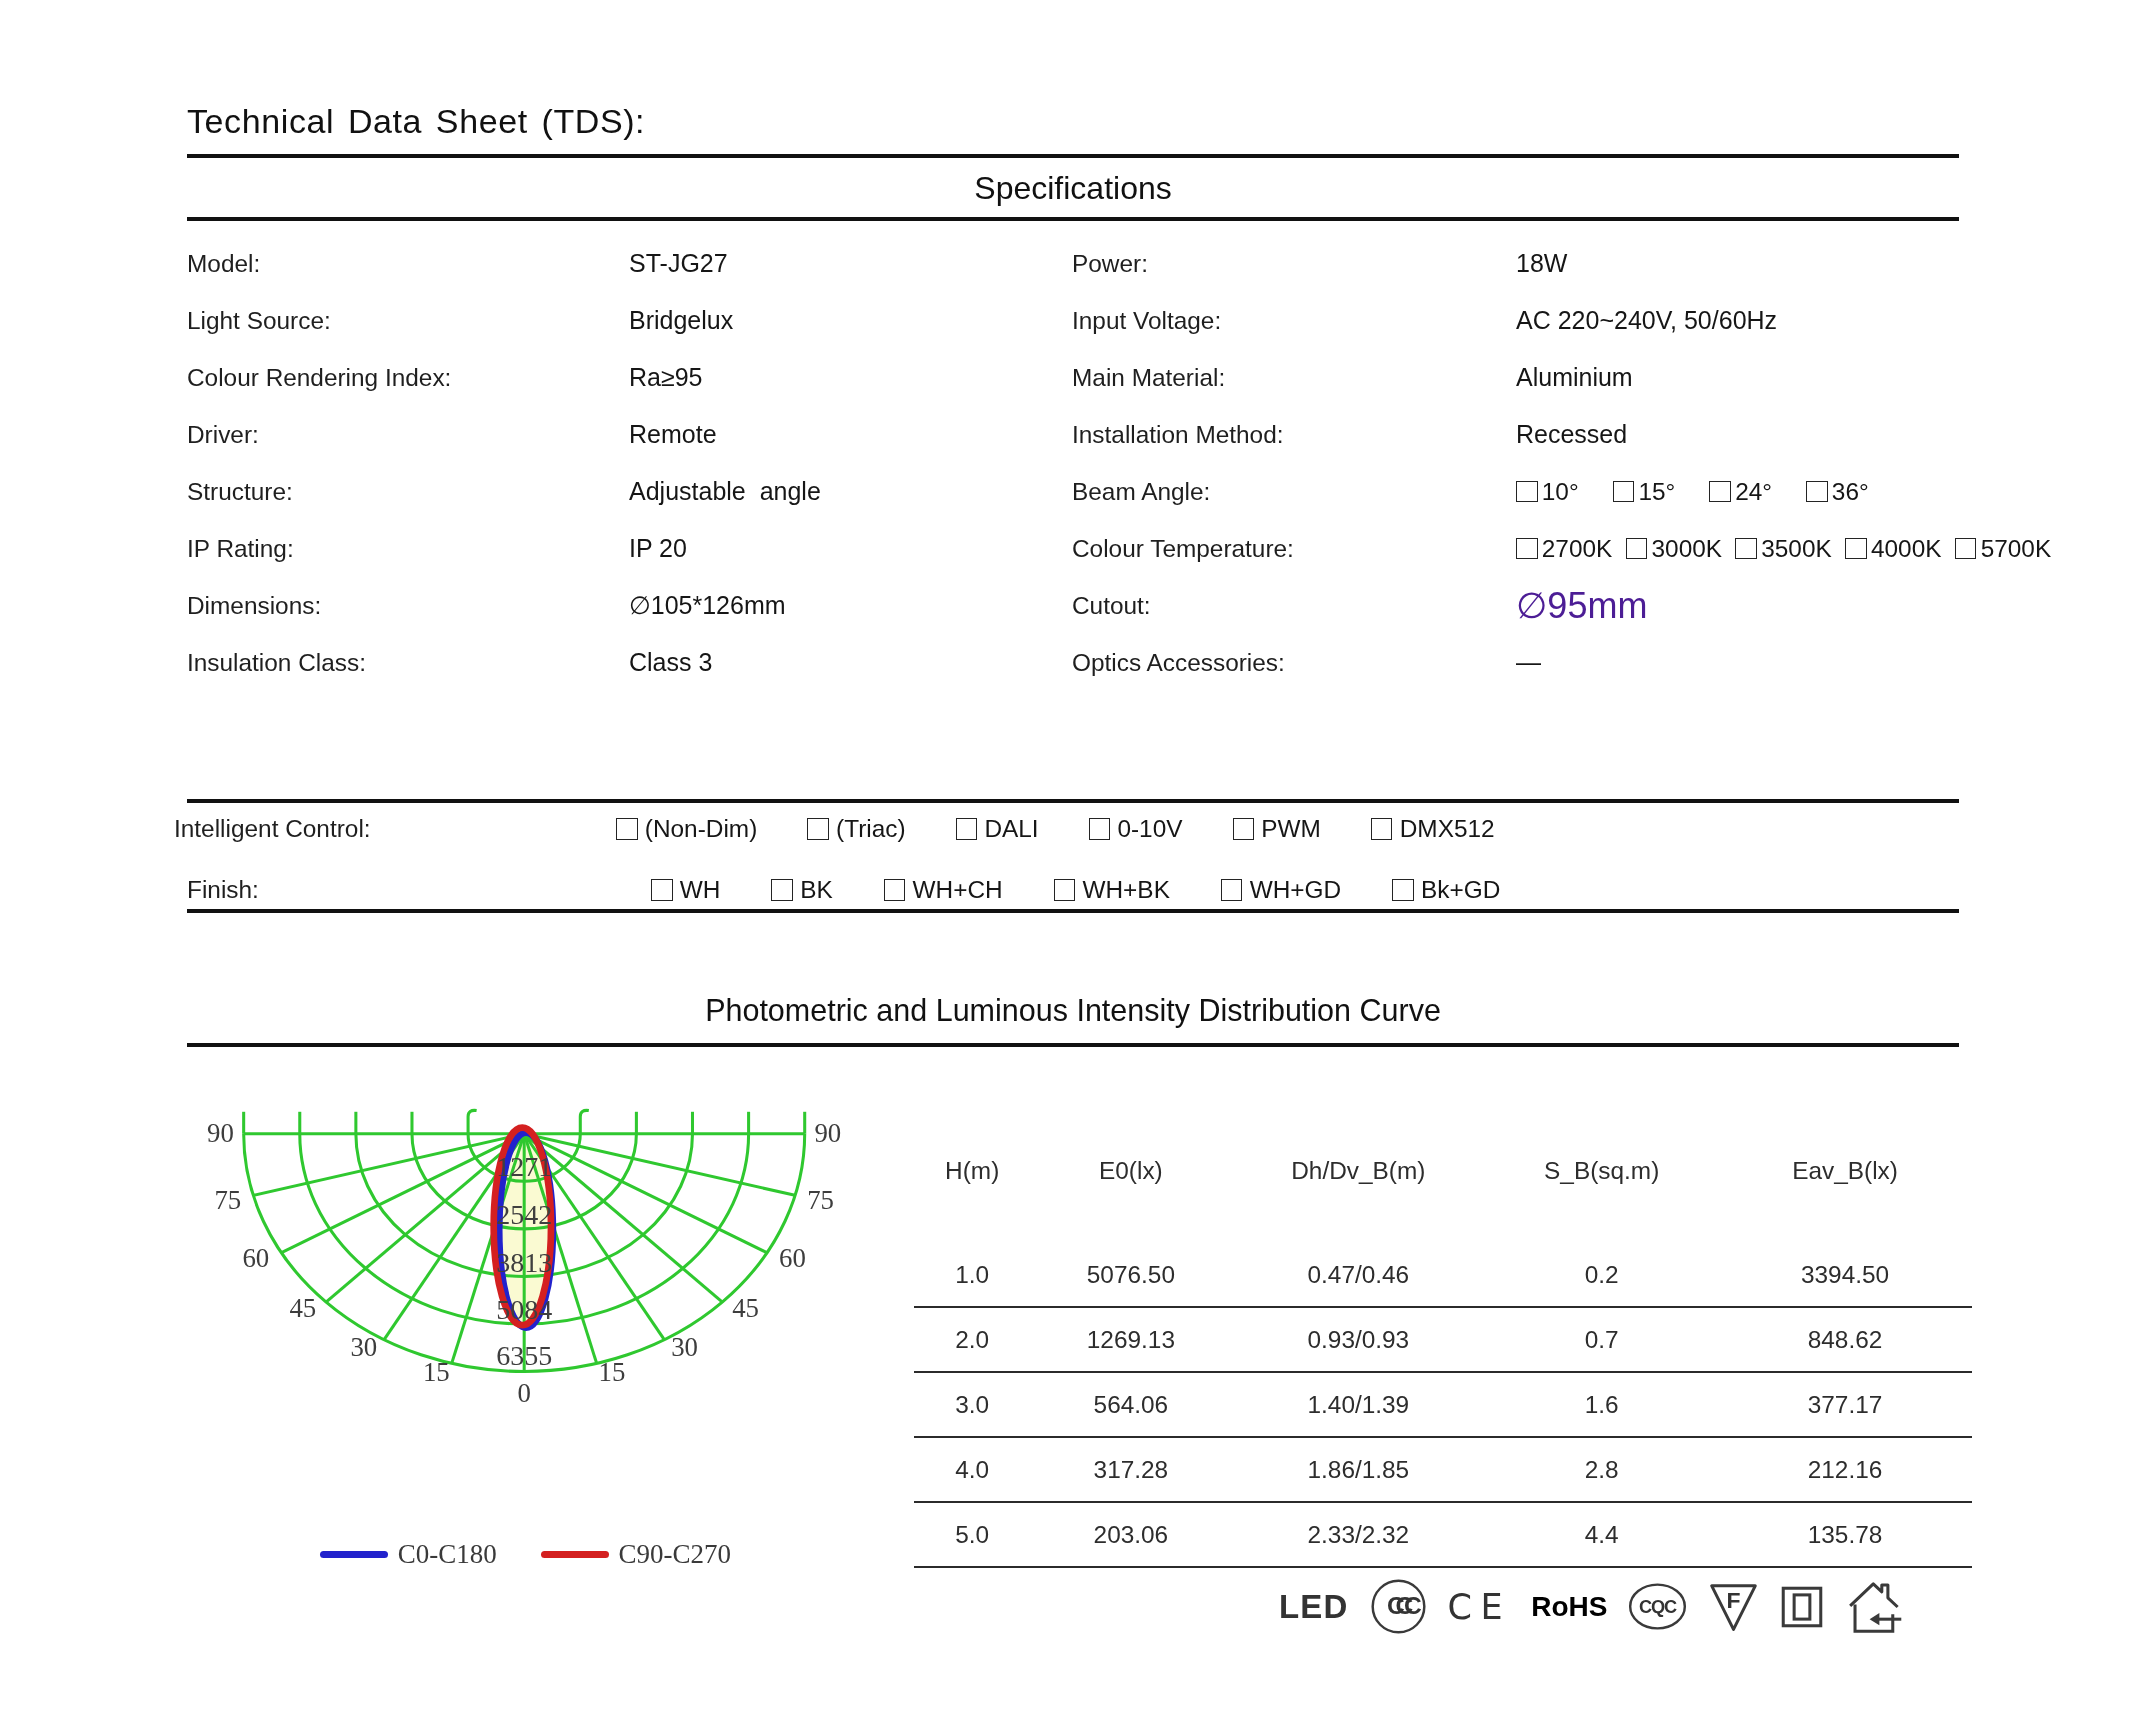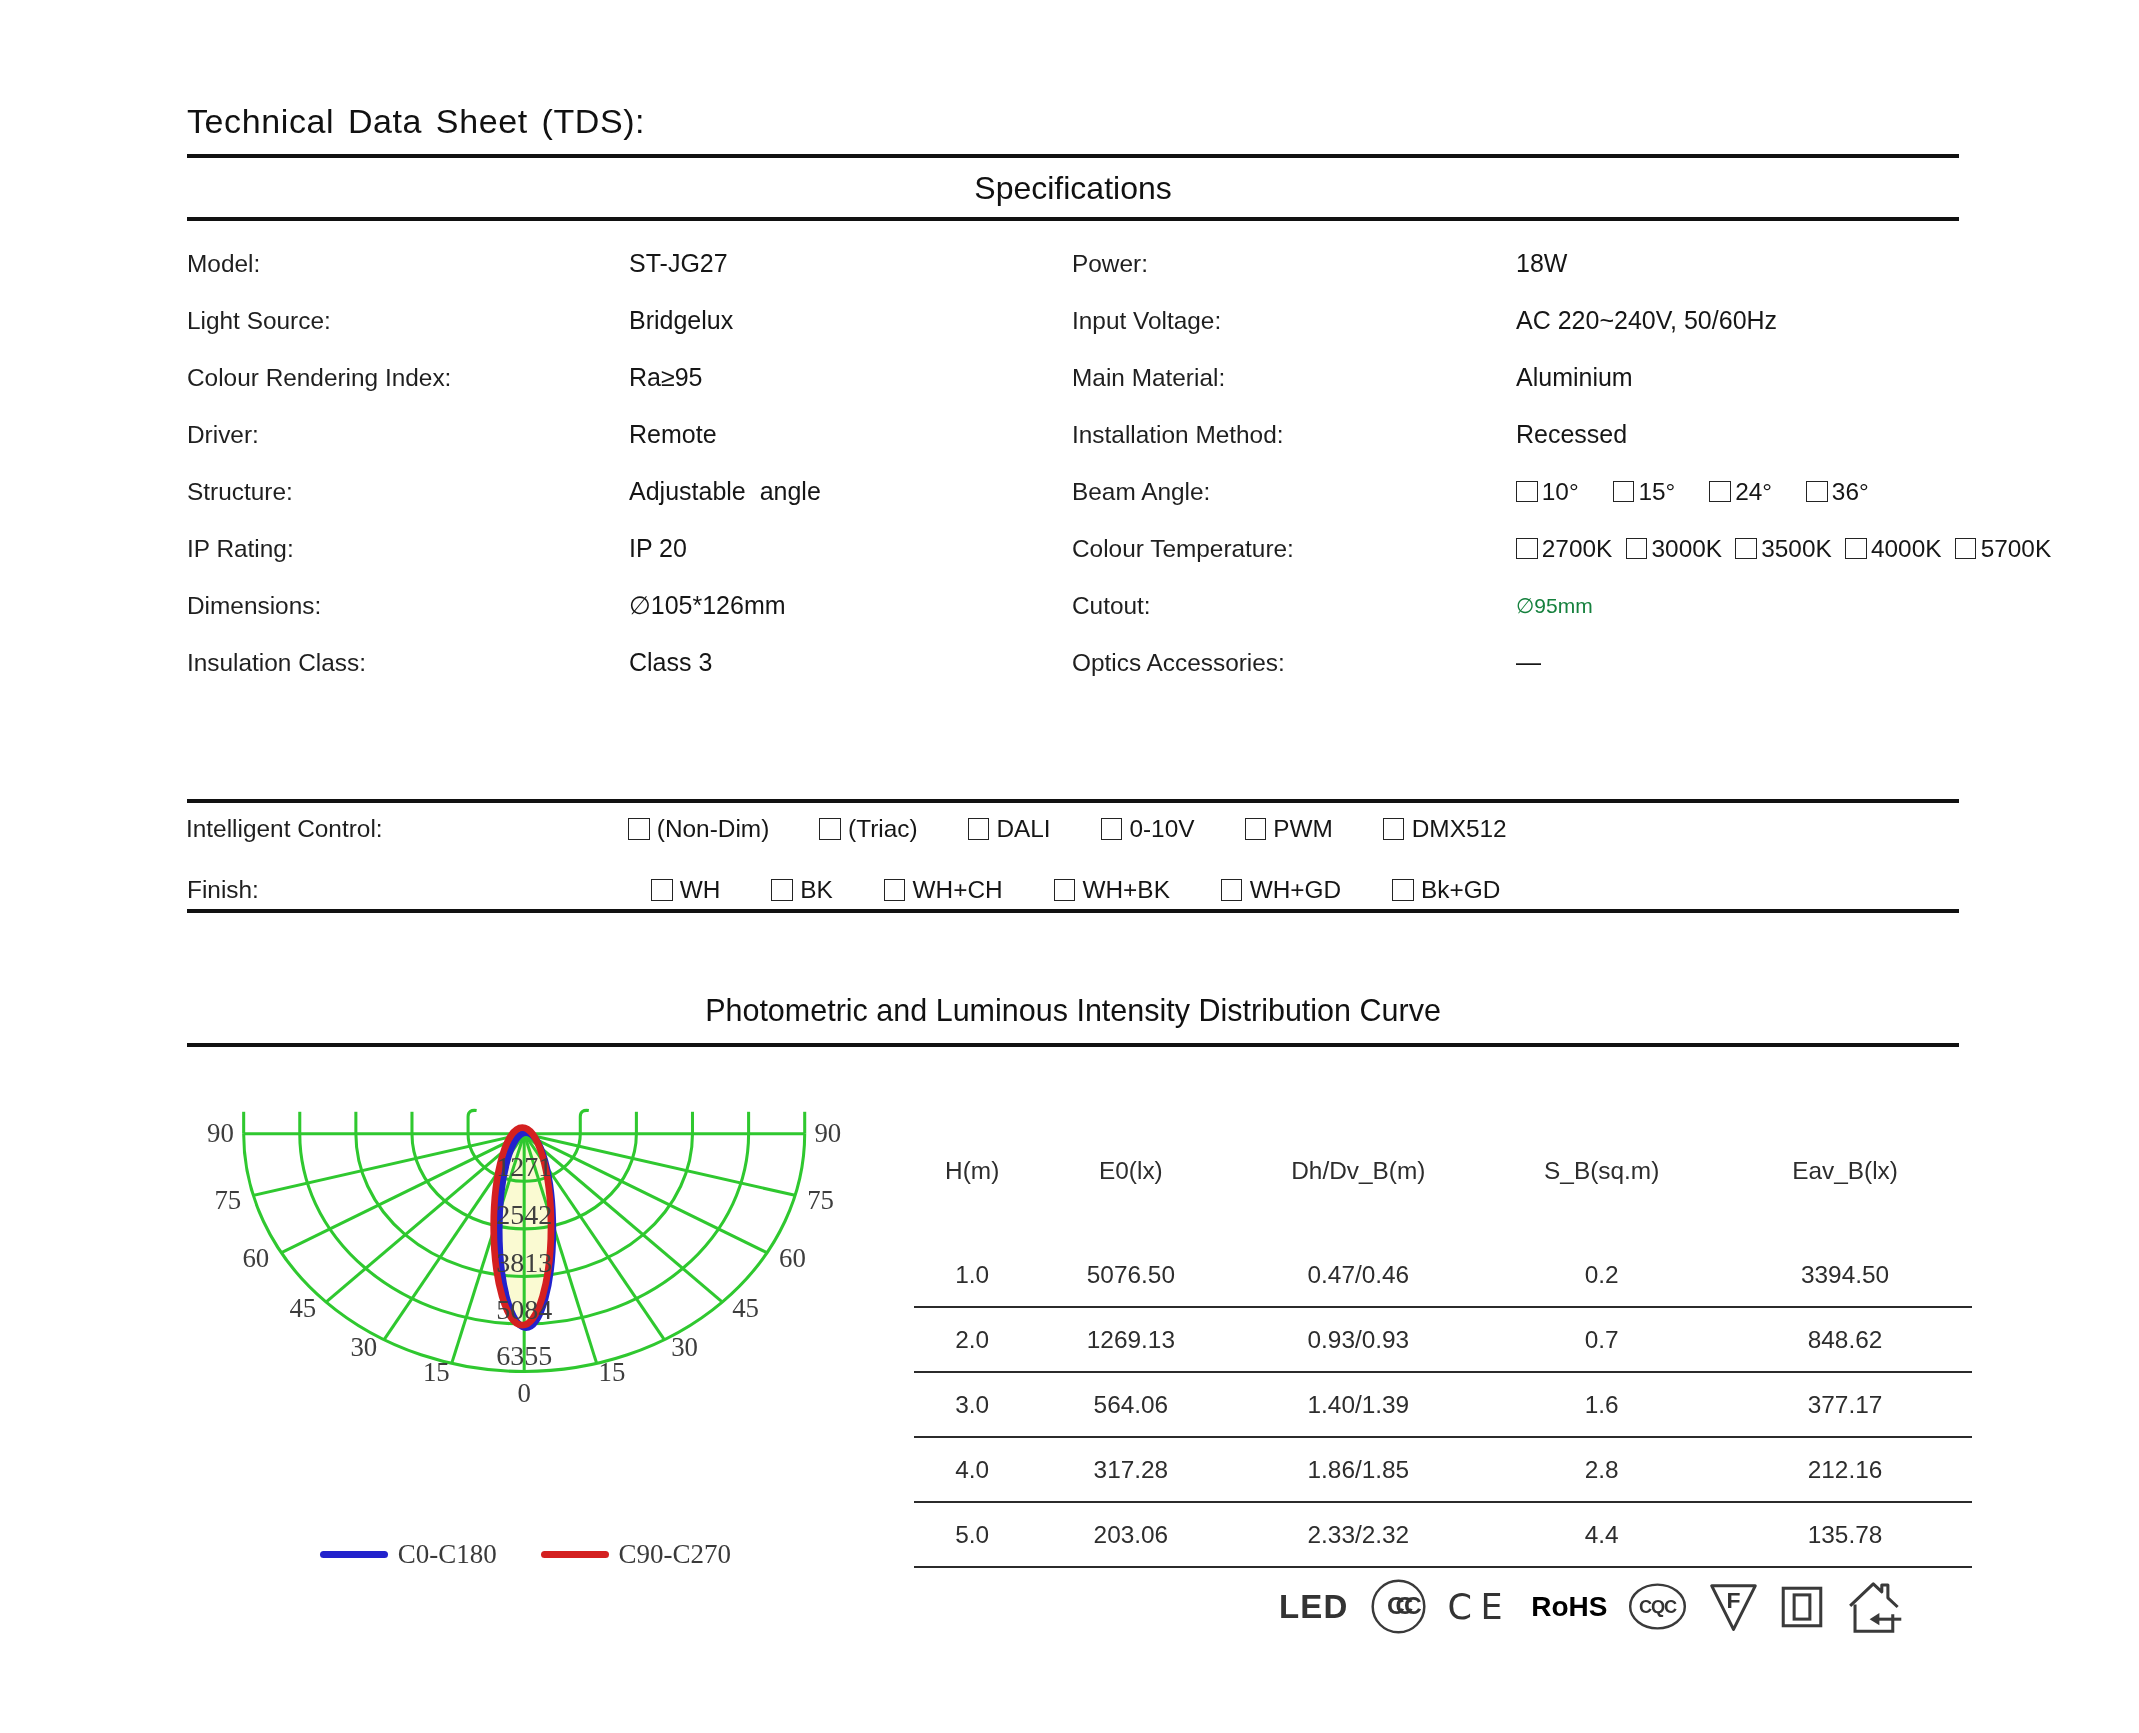--- a/index.html
+++ b/index.html
@@ -9,32 +9,32 @@
   .doc-title{position:absolute;left:187px;top:102px;font-size:34px;font-weight:500;
              letter-spacing:0.6px;word-spacing:3.7px;color:#111;}
   .spec-heading{position:absolute;left:187px;top:170px;width:1772px;text-align:center;
                 font-size:32px;color:#111;}
   .section-heading{position:absolute;left:187px;top:993px;width:1772px;text-align:center;
                    font-size:30.5px;color:#111;}
   .spec-rows{position:absolute;left:187px;top:235px;width:1830px;}
   .spec-row{display:grid;grid-template-columns:442px 443px 444px 501px;height:57px;align-items:center;}
   .lbl{font-size:24.4px;color:#1f1f1f;}
   .val{font-size:25px;color:#161616;white-space:pre;}
-  .big-val{font-size:21px;color:#15803d;}
+  .big-val{font-size:36px;color:#4c1d95;}
   .cbgroup{display:flex;align-items:center;white-space:nowrap;font-size:24.4px;color:#161616;}
   .cbitem{display:flex;align-items:center;}
   .cb{width:19.5px;height:19.5px;border:1.8px solid #242424;background:#fff;display:inline-block;
       flex:none;margin-right:4.3px;}
   .gap-beam .cbitem{margin-right:34px;}
   .gap-temp .cbitem{margin-right:13.4px;}
   .gap-ic .cbitem{margin-right:50px;}
   .gap-ic .cb{margin-right:7.3px;}
   .gap-fin .cbitem{margin-right:29px;padding-left:22px;}
   .gap-fin .cb{margin-right:7.3px;}
-  .ic-row{position:absolute;left:186px;top:809px;height:40px;display:flex;align-items:center;width:1830px;}
+  .ic-row{position:absolute;left:174px;top:809px;height:40px;display:flex;align-items:center;width:1830px;}
   .fin-row{position:absolute;left:187px;top:870px;height:40px;display:flex;align-items:center;width:1830px;}
   .ic-label{width:442px;flex:none;}
   
   .polar-svg{position:absolute;left:190px;top:1103px;}
   .polar-angle{font-family:"Liberation Serif",serif;font-size:44px;fill:#3d3d3d;}
   .polar-ring{font-family:"Liberation Serif",serif;font-size:46px;fill:#3f3f3f;}
   .footnote{position:absolute;left:190px;top:1454px;width:622px;text-align:center;
             font-size:26px;font-weight:500;color:#3c3c3c;}
   .legend{position:absolute;left:320px;top:1539px;display:flex;align-items:flex-end;gap:44px;
           font-family:"Liberation Serif",serif;font-size:27px;color:#3a3a3a;}

